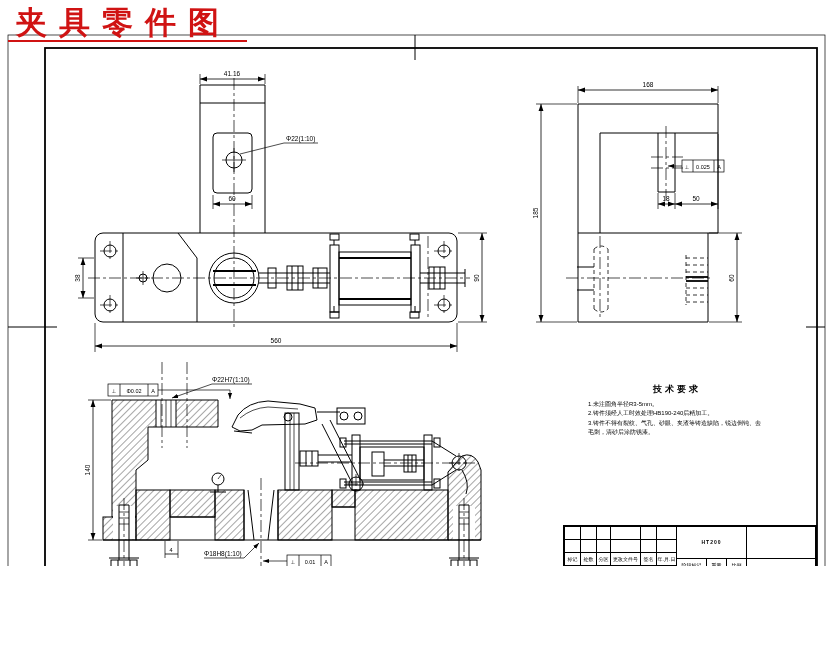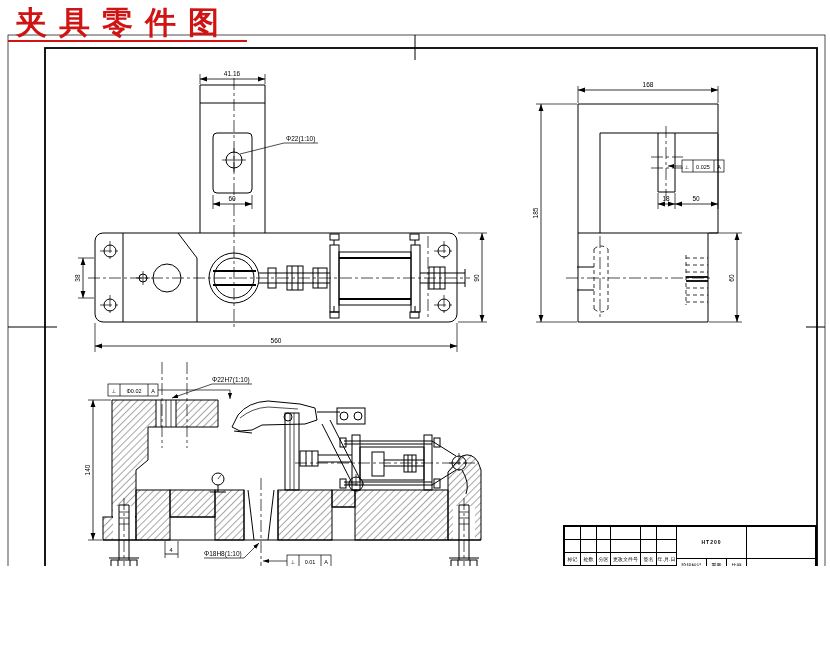--- a/index.html
+++ b/index.html
@@ -393,20 +393,26 @@
     <line class="thn" x1="165" y1="541" x2="165" y2="558"></line>
     <line class="thn" x1="178" y1="541" x2="178" y2="558"></line>
     <line class="dl" x1="165" y1="554" x2="178" y2="554"></line>
     <text class="ts" x="171" y="552" text-anchor="middle">4</text>
   </g>
 </svg>
 
 <div class="red-title">夹具零件图</div>
 <div class="red-underline"></div>
 
+<div class="techreq">
+  <div class="tr-title">技术要求</div>
+  <div class="tr-item">1.未注圆角半径R3-5mm。</div>
+  <div class="tr-item">2.铸件须经人工时效处理HB190-240后精加工。</div>
+  <div class="tr-item">3.铸件不得有裂纹、气孔、砂眼、夹渣等铸造缺陷，锐边倒钝、去毛刺，清砂后涂防锈漆。</div>
+</div>
 
 <div class="tb">
   <div class="tb-left">
     <div class="cell"></div>
         <div class="cell"></div>
         <div class="cell"></div>
         <div class="cell"></div>
         <div class="cell"></div>
         <div class="cell"></div>
     <div class="cell"></div>

